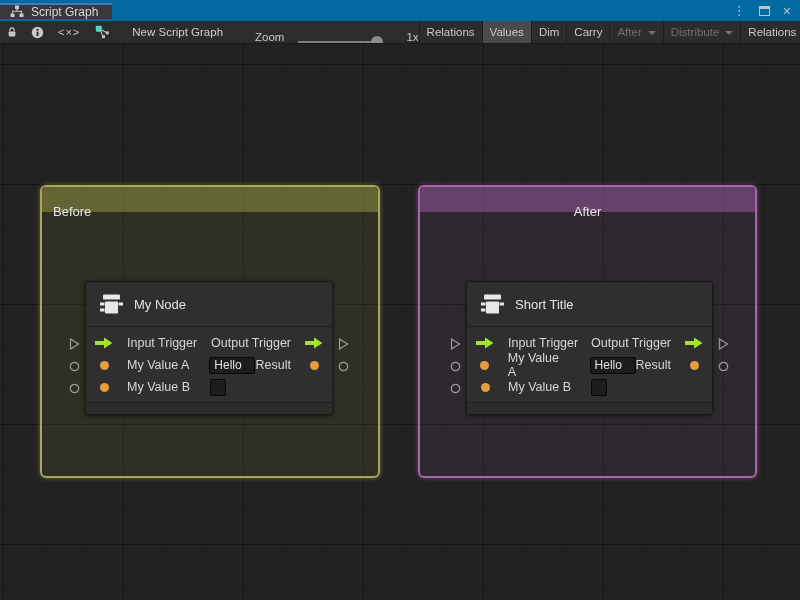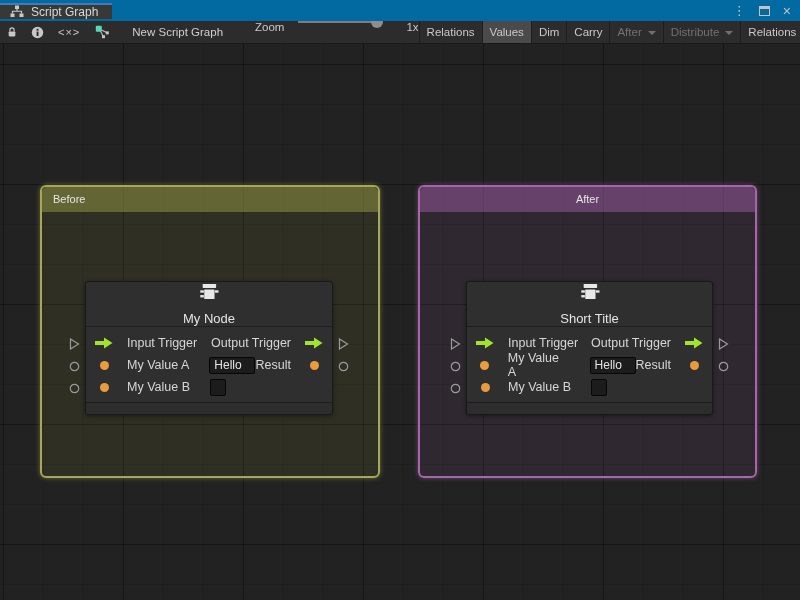--- a/index.html
+++ b/index.html
@@ -29,62 +29,62 @@
     background:#2c2c2c;border-bottom:1px solid #191919;
     display:flex;align-items:stretch;font-size:11.5px;white-space:nowrap;overflow:hidden;
   }
   .tb-cell{display:flex;align-items:center;justify-content:center;padding:0 7px;color:#c9c9c9;}
   .tb-sep{width:1px;background:#1e1e1e;}
   .tb-toggle{background:#4a4a4a;}
   .tb-disabled{color:#717171;}
   .dd-arrow{width:0;height:0;border-left:4px solid transparent;border-right:4px solid transparent;border-top:4px solid currentColor;margin-left:6px;margin-top:2px;}
   .code-cell{width:72px;font-size:11px;letter-spacing:1px;color:#c9c9c9;}
   .graph-name{display:flex;align-items:center;gap:22px;padding:0 10px 0 8px;color:#cfcfcf;}
-  .zoom-cluster{display:flex;align-items:flex-start;margin-left:22px;}
+  .zoom-cluster{display:flex;align-items:flex-end;margin-left:22px;}
   .zoom-label{color:#c9c9c9;margin-right:14px;}
   .slider-track{width:80px;height:2px;background:#7e7e7e;position:relative;}
   .slider-handle{position:absolute;right:-5px;top:-5px;width:12px;height:12px;border-radius:50%;background:#8d8d8d;}
   .zoom-value{margin-left:28px;color:#c9c9c9;}
   .tb-right{display:flex;align-items:stretch;margin-left:auto;}
   
   .graph{
     position:absolute;left:0;top:44px;width:800px;height:556px;
     background-color:#222222;
     background-image:
       linear-gradient(rgba(0,0,0,0.30) 1px, transparent 1px),
       linear-gradient(90deg, rgba(0,0,0,0.30) 1px, transparent 1px),
       linear-gradient(rgba(0,0,0,0.13) 1px, transparent 1px),
       linear-gradient(90deg, rgba(0,0,0,0.13) 1px, transparent 1px);
     background-size:120px 120px,120px 120px,40px 40px,40px 40px;
     background-position:3px 20px,3px 20px,3px 20px,3px 20px;
   }
   
   .group{position:absolute;border-radius:6px;}
-  .group-header{height:25px;line-height:25px;padding:0 11px;font-size:11px;color:#e6e6e6;border-radius:5px 5px 0 0;}
+  .group-header{height:25px;line-height:25px;padding:12px 11px;font-size:13px;color:#e6e6e6;border-radius:5px 5px 0 0;}
   .group-before{
     left:40px;top:141px;width:340px;height:293px;
     background:var(--before-body);border:2px solid var(--before-accent);
     box-shadow:0 0 5px var(--before-glow);
   }
   .group-before .group-header{background:var(--before-header);}
   .group-after{
     left:418px;top:141px;width:339px;height:293px;
     background:var(--after-body);border:2px solid var(--after-accent);
     box-shadow:0 0 5px var(--after-glow);
   }
   .group-after .group-header{background:var(--after-header);text-align:center;}
   
   .node{
     position:absolute;width:248px;background:#2f2f2f;
     border:1px solid #191919;border-radius:3px;
     box-shadow:0 1px 4px rgba(0,0,0,0.45);
   }
   .node-header{
     height:45px;display:flex;align-items:center;gap:10px;padding:0 12px;
-    border-bottom:1px solid #1f1f1f;font-size:13px;color:#e4e4e4;flex-direction:column;
+    border-bottom:1px solid #1f1f1f;font-size:13px;color:#e4e4e4;
   }
   .node-ports{padding:5px 9px 4px 9px;}
   .port-row{height:22px;display:flex;align-items:center;justify-content:space-between;}
   .port-side{display:flex;align-items:center;gap:14px;font-size:12.5px;color:#d6d6d6;}
   .icon-slot{width:18px;display:flex;justify-content:center;align-items:center;}
   .flow-arrow{color:var(--flow-port,#a2e32b);}
   .value-dot{width:9px;height:9px;border-radius:50%;background:var(--value-port,#e99c3d);}
   .value-field{
     width:46px;height:17px;background:#1c1c1c;border:1px solid #060606;border-radius:2px;
     color:#e3e3e3;font-size:12px;font-family:inherit;padding:0 4px;margin-left:6px;outline:none;

